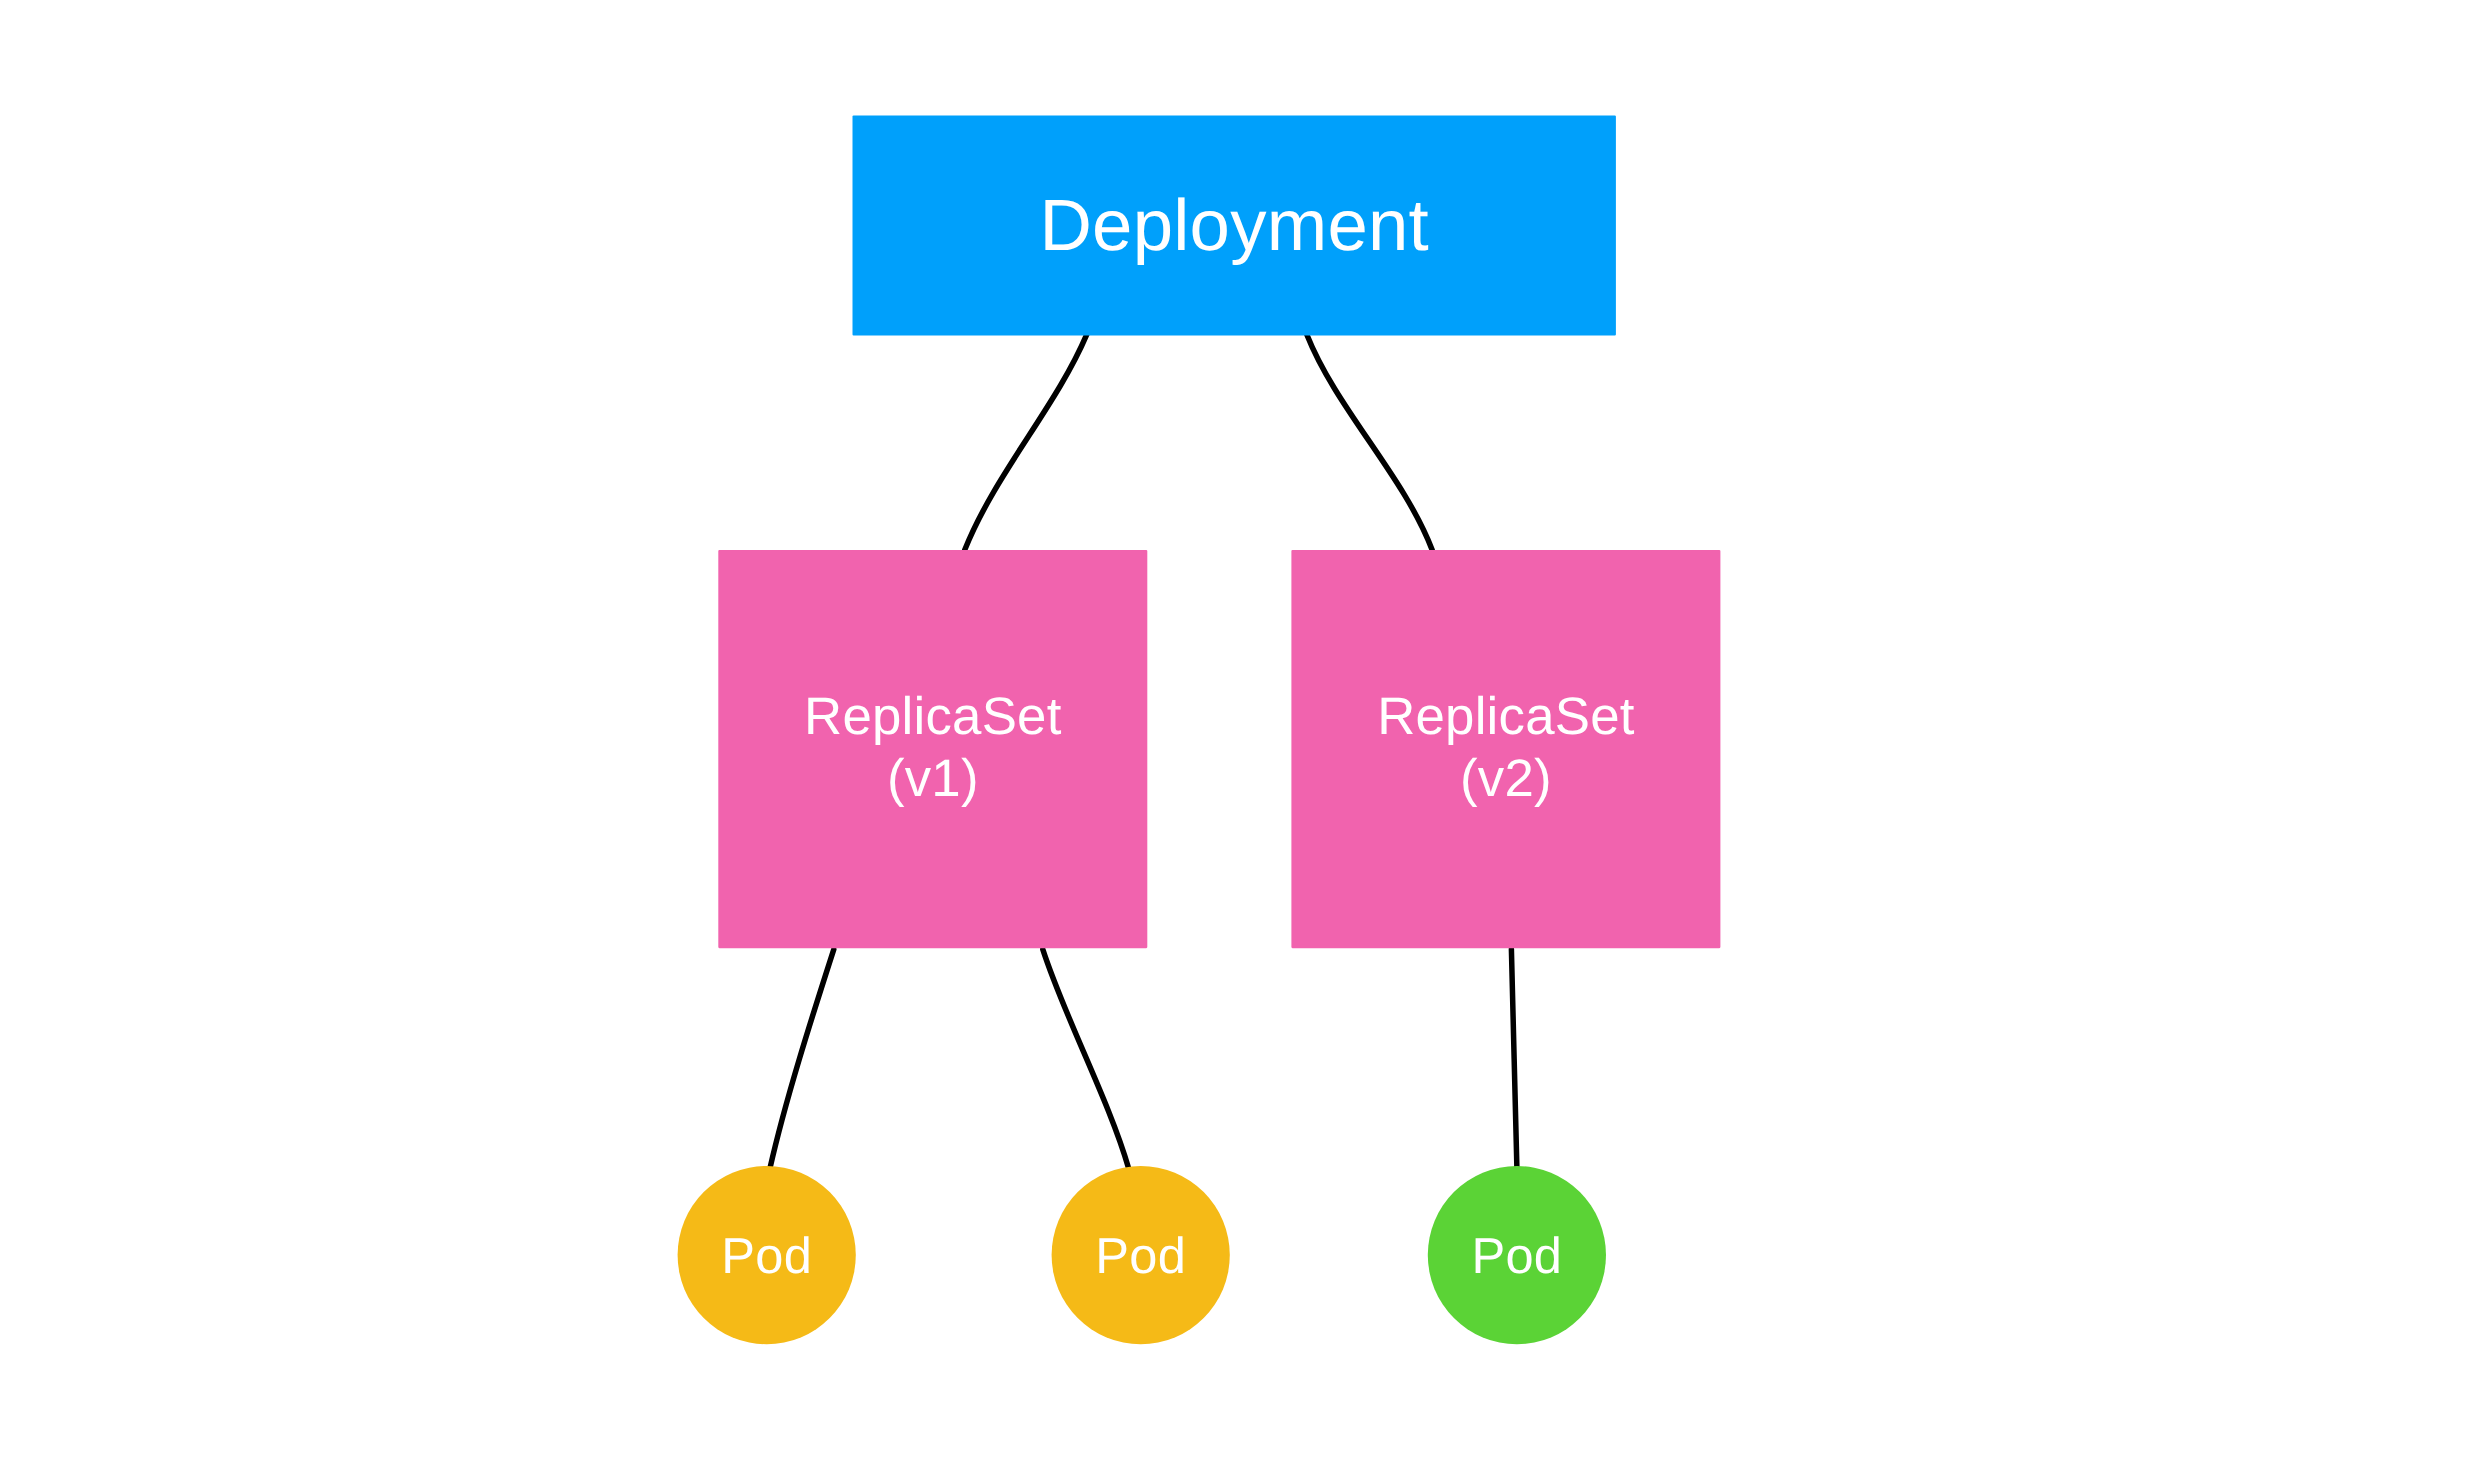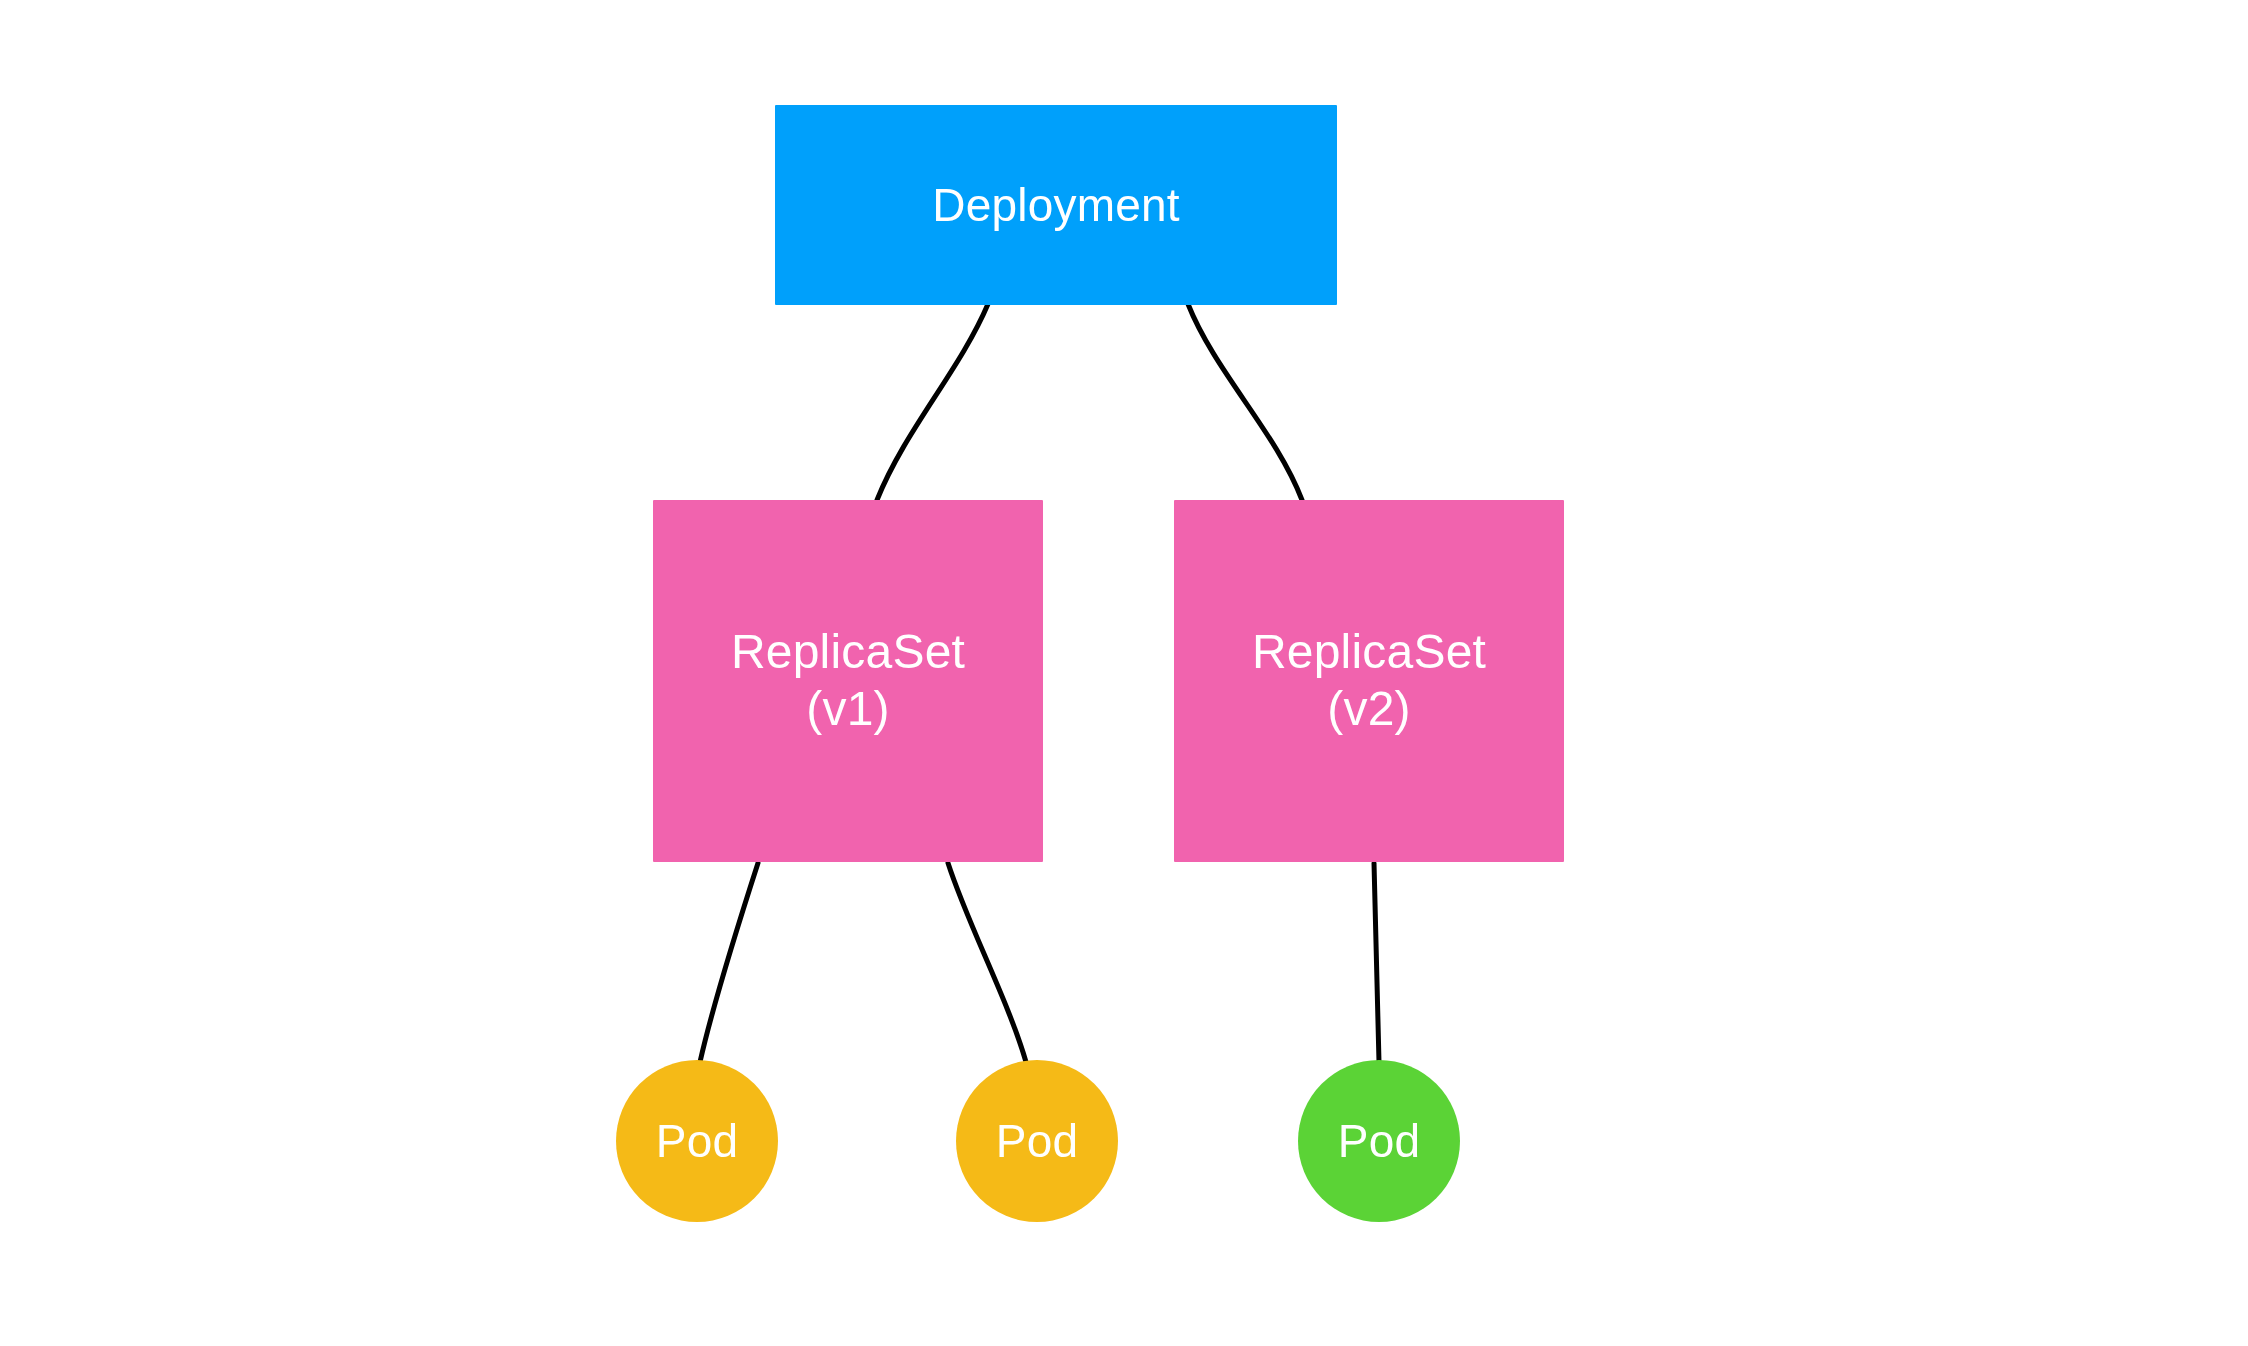--- a/index.html
+++ b/index.html
@@ -48,24 +48,24 @@
     display: block;
     white-space: pre-line;
     padding: 0;
     margin: 0;
   }
 
   
   #node-deployment {
     left: 775px;
     top: 105px;
-    width: 562px;
+    width: 694px;
     height: 200px;
     background: #00a0fb;
-    font-size: 46px;
+    font-size: 66px;
   }
 
   
   #node-replicaset-v1 {
     left: 653px;
     top: 500px;
     width: 390px;
     height: 362px;
     background: #f163ae;
     font-size: 48px;

